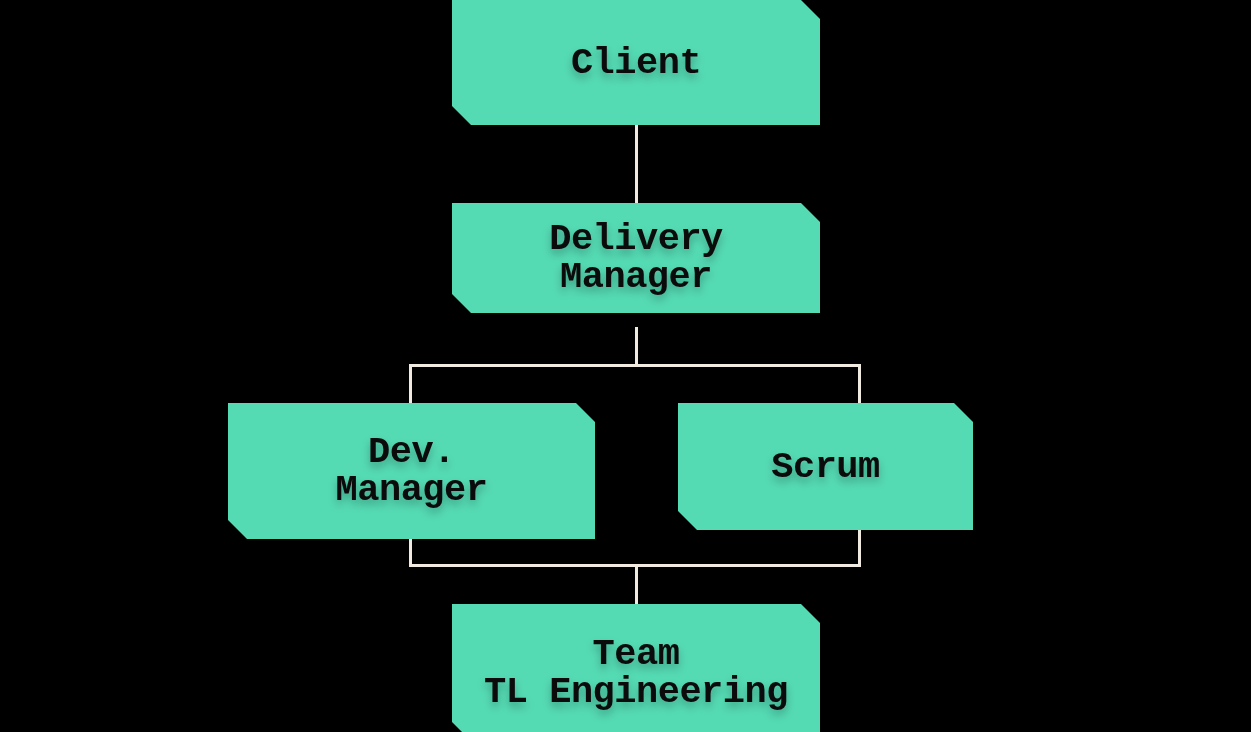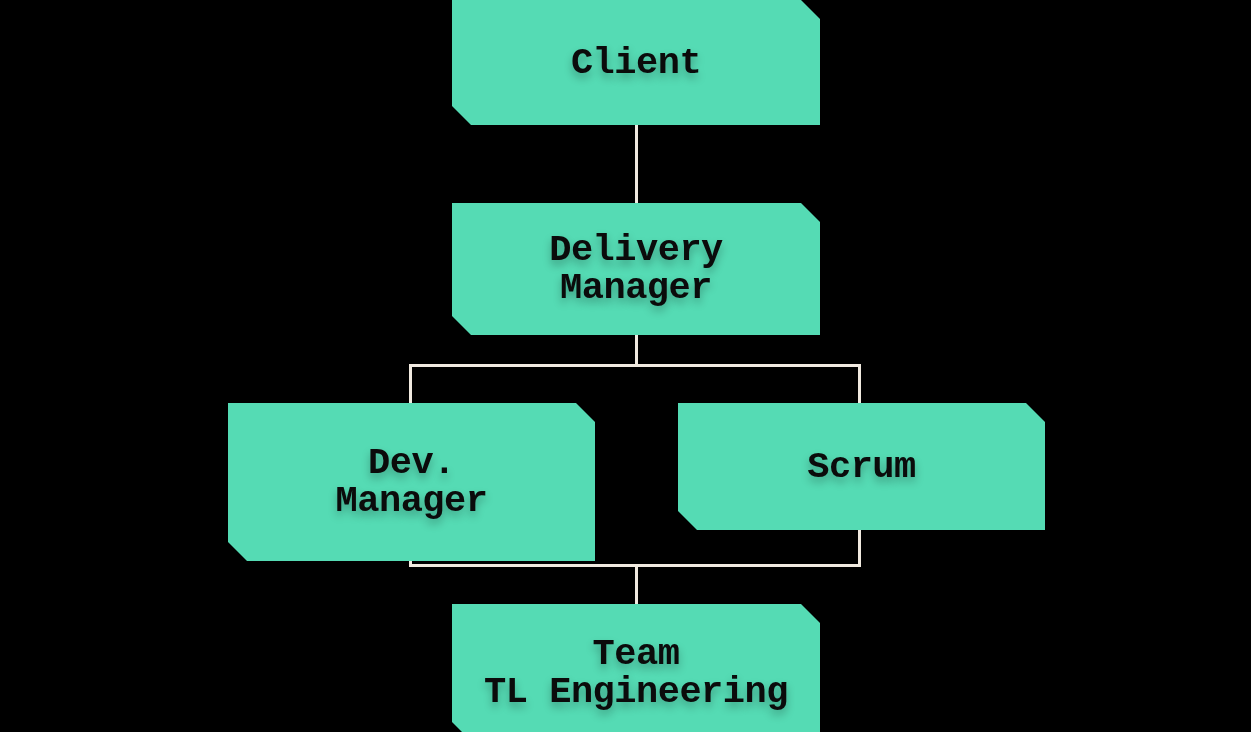--- a/index.html
+++ b/index.html
@@ -55,23 +55,23 @@
       100% 100%,
       19px 100%,
       0 calc(100% - 19px)
     );
   }
   .node span {
     display: block;
     text-shadow: 0 5px 9px rgba(0,0,0,0.28);
   }
   .node-client   { left: 452px; top: 0;     width: 368px; height: 125px; }
-  .node-delivery { left: 452px; top: 203px; width: 368px; height: 132px; }
-  .node-dev      { left: 228px; top: 403px; width: 367px; height: 158px; }
-  .node-scrum    { left: 678px; top: 403px; width: 367px; height: 127px; }
+  .node-delivery { left: 452px; top: 203px; width: 368px; height: 110px; }
+  .node-dev      { left: 228px; top: 403px; width: 367px; height: 136px; }
+  .node-scrum    { left: 678px; top: 403px; width: 295px; height: 127px; }
   .node-tl       { left: 452px; top: 604px; width: 368px; height: 137px; }
 </style>
 </head>
 <body>
 
 <div class="canvas" style="--bg: #000000; --node-fill: #55DBB4; --node-text: #0b0b0b; --line: #F1EAE0;">
 
   <div class="vline v-client-delivery"></div>
   <div class="vline v-delivery-split"></div>
   <div class="branch-rect"></div>

